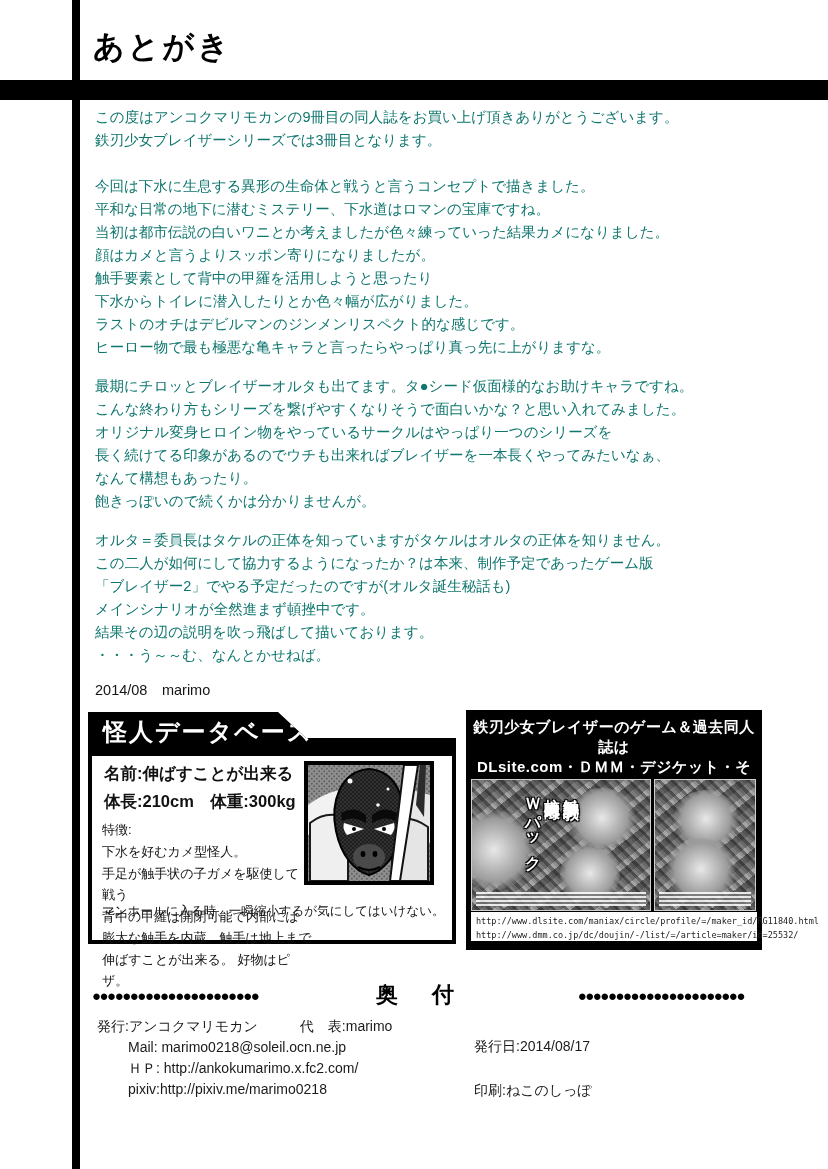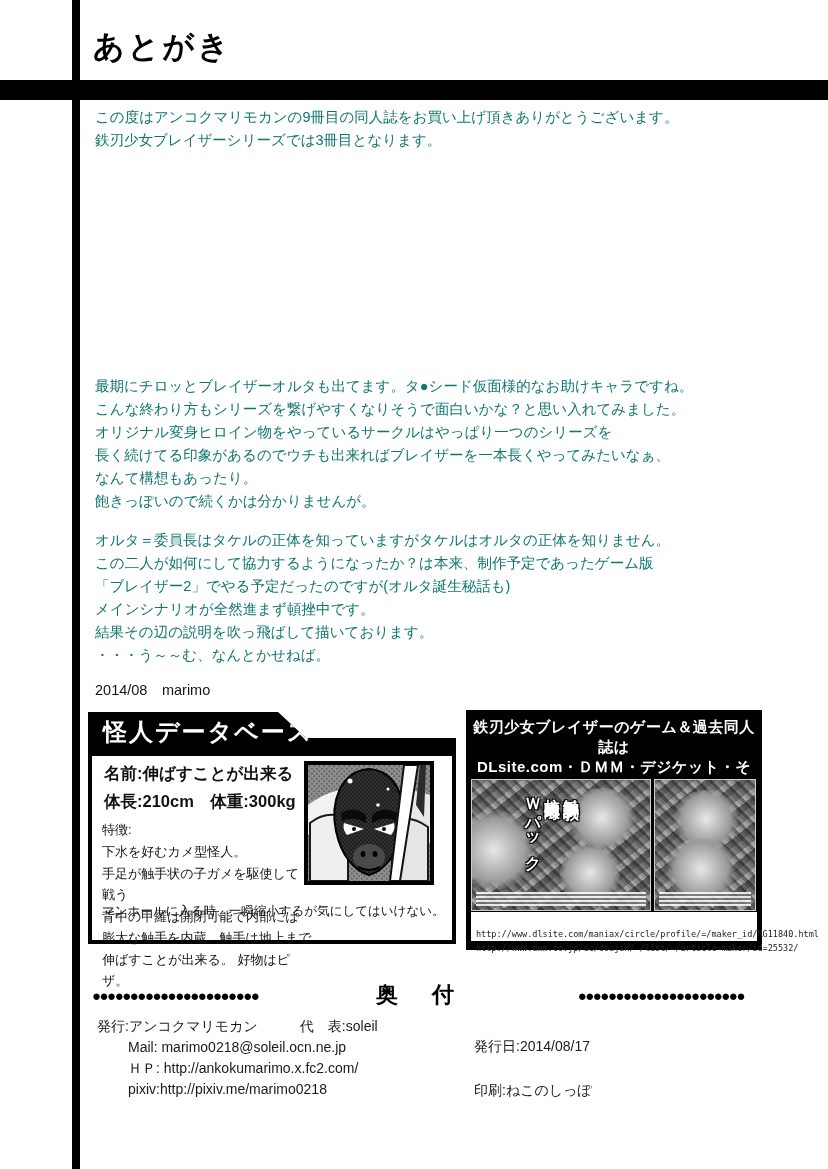--- a/index.html
+++ b/index.html
@@ -54,21 +54,21 @@
     position:absolute;left:52px;top:6px;height:118px;
     writing-mode:vertical-rl;text-orientation:upright;
     color:#fff;font-weight:bold;font-size:16px;letter-spacing:2px;line-height:19px;
     text-shadow:-1px -1px 0 #000,1px -1px 0 #000,-1px 1px 0 #000,1px 1px 0 #000,0 0 3px #000;
     white-space:pre-line;
   }
   .thumb-caption{position:absolute;bottom:4px;left:4px;right:4px;height:14px;
     background:repeating-linear-gradient(0deg,rgba(255,255,255,.85) 0 2px,rgba(120,120,120,.8) 2px 4px);}
   .dl-urls{position:absolute;left:2px;top:199px;width:286px;height:29px;background:#fff;
     font-family:"DejaVu Sans Mono","Liberation Mono",monospace;font-size:8.5px;line-height:14px;
-    color:#222;padding-top:15px;padding-left:5px;box-sizing:border-box;}
+    color:#222;padding-top:2px;padding-left:5px;box-sizing:border-box;}
   
   .dots-row{position:absolute;left:92px;top:980px;width:652px;display:flex;align-items:center;justify-content:space-between;}
   .dots{font-size:15px;letter-spacing:-1.5px;color:#000;white-space:nowrap;}
   .okuzuke-title{font-size:22px;font-weight:bold;letter-spacing:6px;margin:0 0;white-space:nowrap;color:#000;}
   .col-left{position:absolute;left:97px;top:1016px;font-size:14px;line-height:21px;color:#1a1a1a;}
   .col-left-contact{position:absolute;left:128px;top:1037px;font-size:14px;line-height:21px;color:#1a1a1a;}
   .col-right{position:absolute;left:474px;top:1035px;font-size:14px;line-height:22px;color:#1a1a1a;}
   .col-notice{position:absolute;left:474px;top:1078px;font-size:13px;color:#1a1a1a;}
 </style>
 </head>
@@ -76,20 +76,28 @@
 
 <div class="page">
 
   <div class="vbar"></div>
   <div class="hbar"></div>
 
   <div class="page-title">あとがき</div>
 
   <div class="para p1 ml">この度はアンコクマリモカンの9冊目の同人誌をお買い上げ頂きありがとうございます。
 鉄刃少女ブレイザーシリーズでは3冊目となります。</div>
+  <div class="para p2 ml">今回は下水に生息する異形の生命体と戦うと言うコンセプトで描きました。
+平和な日常の地下に潜むミステリー、下水道はロマンの宝庫ですね。
+当初は都市伝説の白いワニとか考えましたが色々練っていった結果カメになりました。
+顔はカメと言うよりスッポン寄りになりましたが。
+触手要素として背中の甲羅を活用しようと思ったり
+下水からトイレに潜入したりとか色々幅が広がりました。
+ラストのオチはデビルマンのジンメンリスペクト的な感じです。
+ヒーロー物で最も極悪な亀キャラと言ったらやっぱり真っ先に上がりますな。</div>
   <div class="para p3 ml">最期にチロッとブレイザーオルタも出てます。タ●シード仮面様的なお助けキャラですね。
 こんな終わり方もシリーズを繋げやすくなりそうで面白いかな？と思い入れてみました。
 オリジナル変身ヒロイン物をやっているサークルはやっぱり一つのシリーズを
 長く続けてる印象があるのでウチも出来ればブレイザーを一本長くやってみたいなぁ、
 なんて構想もあったり。
 飽きっぽいので続くかは分かりませんが。</div>
   <div class="para p4 ml">オルタ＝委員長はタケルの正体を知っていますがタケルはオルタの正体を知りません。
 この二人が如何にして協力するようになったか？は本来、制作予定であったゲーム版
 「ブレイザー2」でやる予定だったのですが(オルタ誕生秘話も)
 メインシナリオが全然進まず頓挫中です。
@@ -181,21 +189,21 @@
     <div class="dl-urls ml">http://www.dlsite.com/maniax/circle/profile/=/maker_id/RG11840.html
 http://www.dmm.co.jp/dc/doujin/-/list/=/article=maker/id=25532/</div>
   </div>
 
   <div class="dots-row">
     <span class="dots">●●●●●●●●●●●●●●●●●●●●●●</span>
     <span class="okuzuke-title">奥　付</span>
     <span class="dots">●●●●●●●●●●●●●●●●●●●●●●</span>
   </div>
 
-  <div class="col-left">発行:アンコクマリモカン　　　代　表:soleil</div>
+  <div class="col-left">発行:アンコクマリモカン　　　代　表:marimo</div>
   <div class="col-left-contact ml">Mail: marimo0218@soleil.ocn.ne.jp
 ＨＰ: http://ankokumarimo.x.fc2.com/
 pixiv:http://pixiv.me/marimo0218</div>
 
   <div class="col-right ml"><span>発行日:2014/08/17</span><br>
     <span>印刷:ねこのしっぽ</span></div>
 
 </div>
 
 </body></html>

